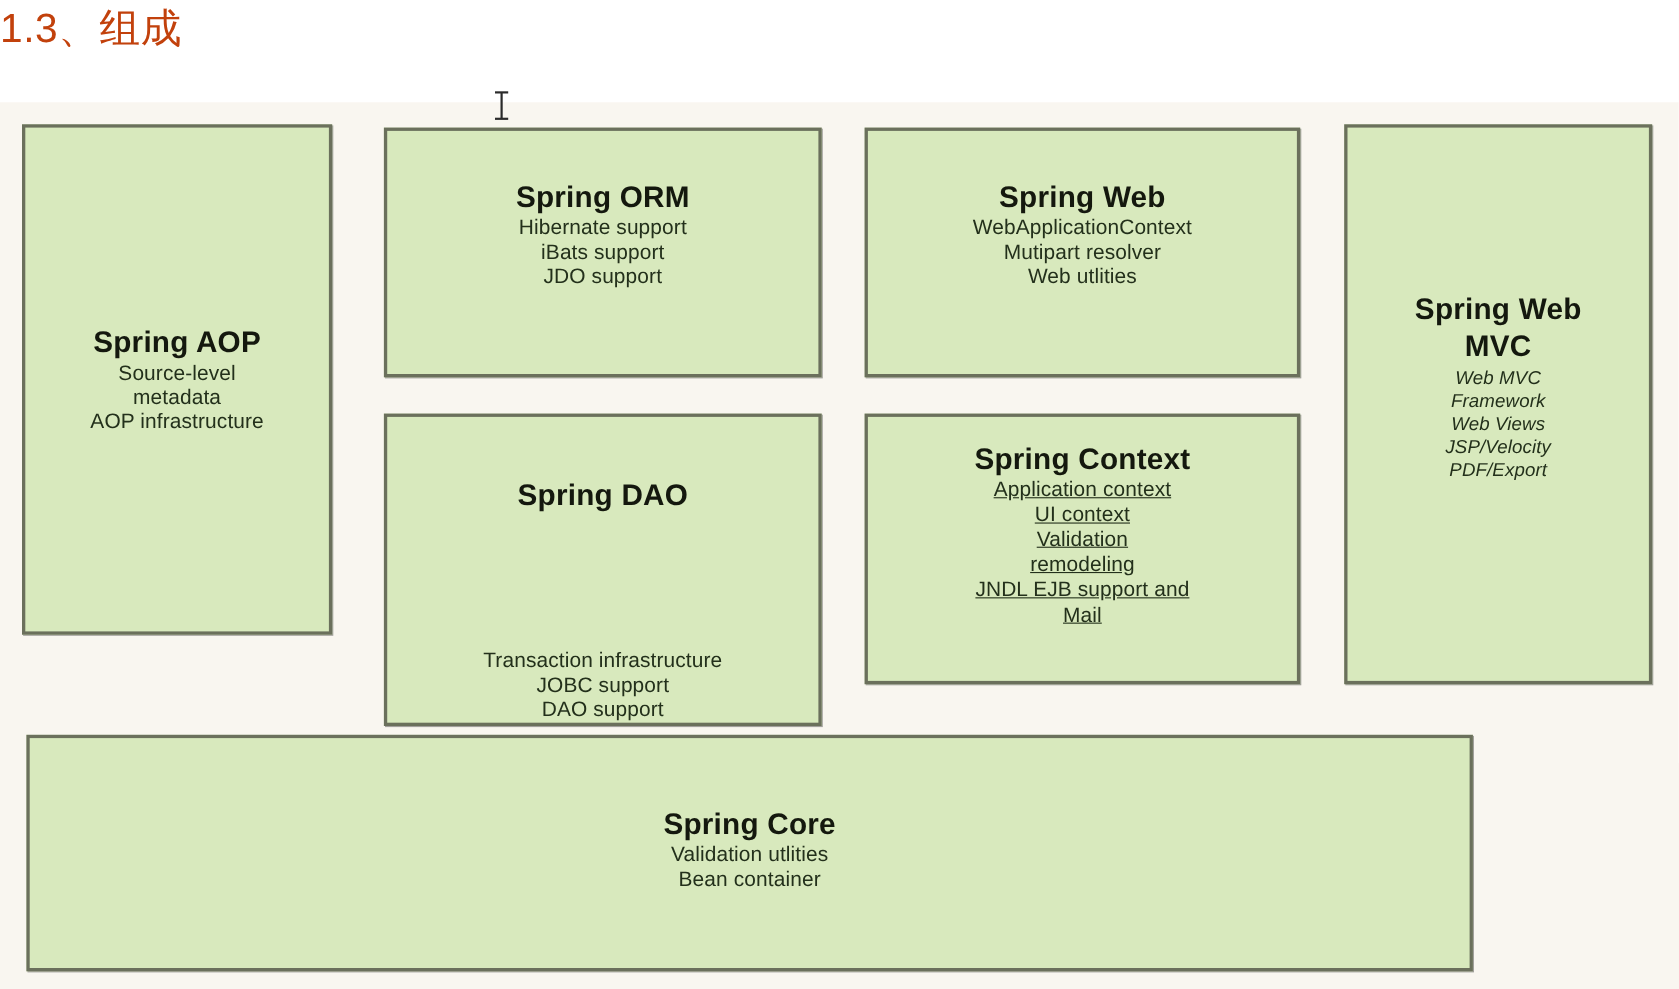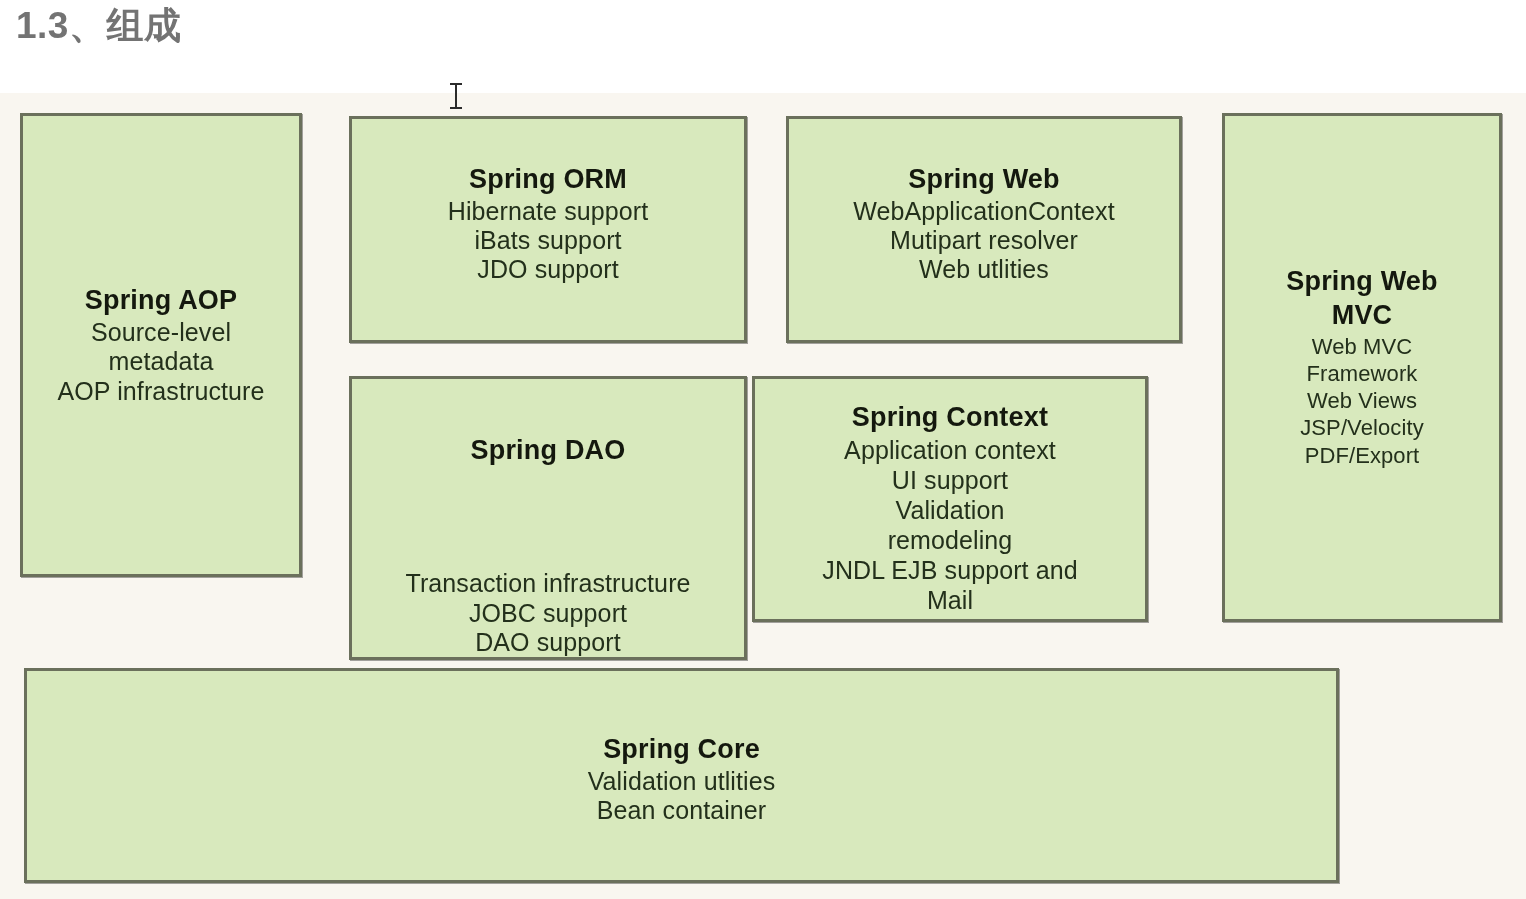--- a/index.html
+++ b/index.html
@@ -11,25 +11,25 @@
     width: 1526px;
     height: 899px;
     overflow: hidden;
     font-family: "Liberation Sans", sans-serif;
     position: relative;
   }
 
   
   .page-heading {
     position: absolute;
-    left: 16px;
+    left: 0;
     top: 4px;
     font-size: 37px;
-    font-weight: bold;
-    color: #737373;
+    font-weight: normal;
+    color: #c2410c;
     letter-spacing: 0.5px;
     line-height: 1.2;
     white-space: nowrap;
   }
 
   
   .diagram-panel {
     position: absolute;
     left: 0px;
     top: 93px;
@@ -51,39 +51,39 @@
   }
 
   .node-title {
     font-size: 27px;
     font-weight: bold;
     color: #14180e;
     line-height: 1.25;
     letter-spacing: 0.2px;
   }
   .node-lines {
-    font-size: 25px;
+    font-size: 19px;
     font-weight: normal;
     color: #23301b;
     line-height: 1.17;
     letter-spacing: 0.1px;
   }
   .node-lines div { white-space: nowrap; }
 
   
   #box-aop       { left: 20px;   top: 20px;  width: 282px; height: 464px; justify-content: center; }
   #box-orm       { left: 349px;  top: 23px;  width: 398px; height: 227px; justify-content: flex-start; padding-top: 44px; }
   #box-dao       { left: 349px;  top: 283px; width: 398px; height: 284px; justify-content: space-between; padding-top: 55px; }
   #box-web       { left: 786px;  top: 23px;  width: 396px; height: 227px; justify-content: flex-start; padding-top: 44px; }
-  #box-context   { left: 752px;  top: 283px; width: 396px; height: 246px; justify-content: flex-start; padding-top: 22px; }
+  #box-context   { left: 786px;  top: 283px; width: 396px; height: 246px; justify-content: flex-start; padding-top: 22px; }
   #box-mvc       { left: 1222px; top: 20px;  width: 280px; height: 509px; justify-content: flex-start; padding-top: 149px; }
   #box-core      { left: 24px;   top: 575px; width: 1315px; height: 215px; justify-content: flex-start; padding-top: 62px; }
 
-  #box-mvc .node-lines { font-size: 22px; line-height: 1.24; }
-  #box-context .node-lines { line-height: 1.2; }
+  #box-mvc .node-lines { font-size: 17px; line-height: 1.24; font-style: italic; }
+  #box-context .node-lines { line-height: 1.2; text-decoration: underline; }
 
   
   .text-cursor {
     position: absolute;
     left: 449px;
     top: 82px;
     width: 14px;
     height: 28px;
     pointer-events: none;
   }
@@ -143,21 +143,21 @@
       <div>WebApplicationContext</div>
       <div>Mutipart resolver</div>
       <div>Web utlities</div>
     </div>
   </div>
 
   <div class="node-box" id="box-context">
     <div class="node-title">Spring Context</div>
     <div class="node-lines">
       <div>Application context</div>
-      <div>UI support</div>
+      <div>UI context</div>
       <div>Validation</div>
       <div>remodeling</div>
       <div>JNDL EJB support and</div>
       <div>Mail</div>
     </div>
   </div>
 
   <div class="node-box" id="box-mvc">
     <div class="node-title">Spring Web</div>
     <div class="node-title">MVC</div>

